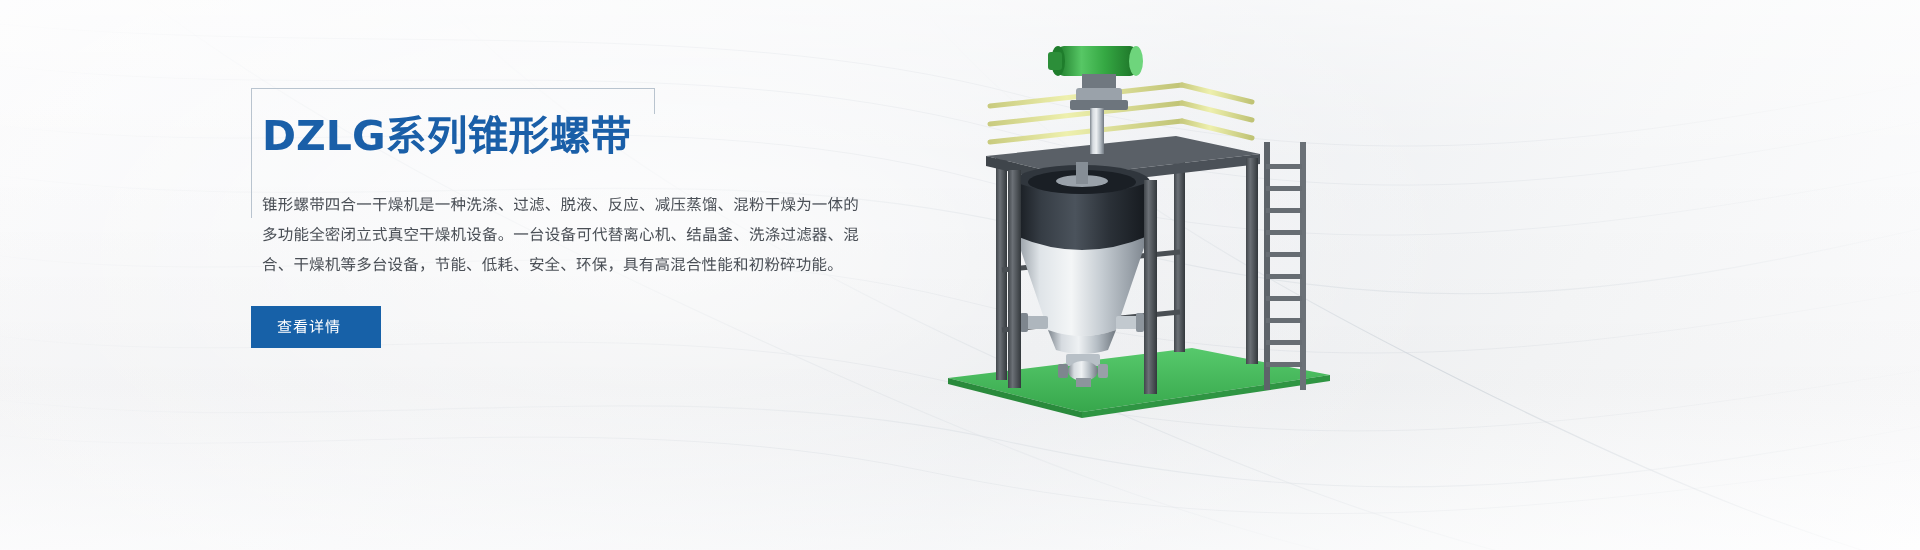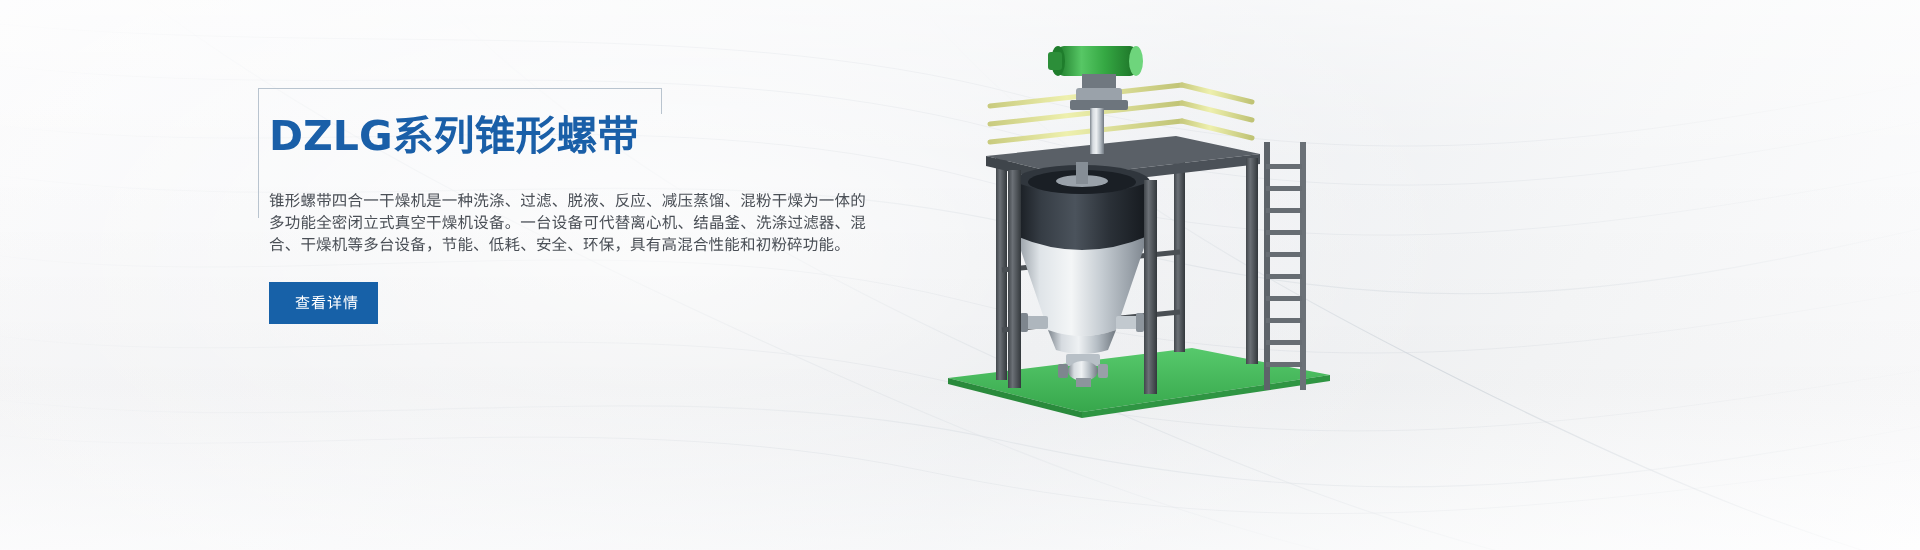--- a/index.html
+++ b/index.html
@@ -28,21 +28,21 @@
   }
   .bg-softshade {
     position:absolute; inset:0; pointer-events:none;
     background:linear-gradient(180deg, rgba(255,255,255,.55) 0%, rgba(0,0,0,0) 30%,
                rgba(0,0,0,.018) 70%, rgba(255,255,255,.5) 100%);
   }
 
   
   .text-block {
     position:absolute;
-    left:258px; top:88px;
+    left:251px; top:88px;
     width:620px;
   }
 
   .frame-wrap { position:relative; padding:22px 0 8px 0; }
   .frame-line {
     position:absolute;
     background:#b9c4cf;
   }
   .frame-top   { left:0;   top:0;   width:404px; height:1px; }
   .frame-left  { left:0;   top:0;   width:1px;  height:130px; }
@@ -59,35 +59,34 @@
     white-space:nowrap;
   }
   .headline .ln1 { display:block; }
   .headline .ln2 { display:block; }
 
   .desc {
     margin-top:20px;
     padding-left:11px;
     width:608px;
     font-size:15.5px;
-    line-height:22px;
+    line-height:30px;
     color:#4a4f56;
     letter-spacing:.2px;
     text-align:justify;
   }
 
   .cta {
     display:inline-block;
     margin-top:26px;
-    margin-left:11px;
     background:#1761a8;
     color:#ffffff;
     font-size:15px;
     line-height:1;
-    padding:13px 19px 14px 26px;
+    padding:13px 40px 14px 26px;
     border:none;
     cursor:pointer;
     letter-spacing:1px;
     font-family:"Liberation Sans","DejaVu Sans",sans-serif;
   }
 
   
   .product { position:absolute; left:930px; top:30px; width:420px; height:400px; }
   .product svg { display:block; width:100%; height:100%; overflow:visible; }
 </style>

